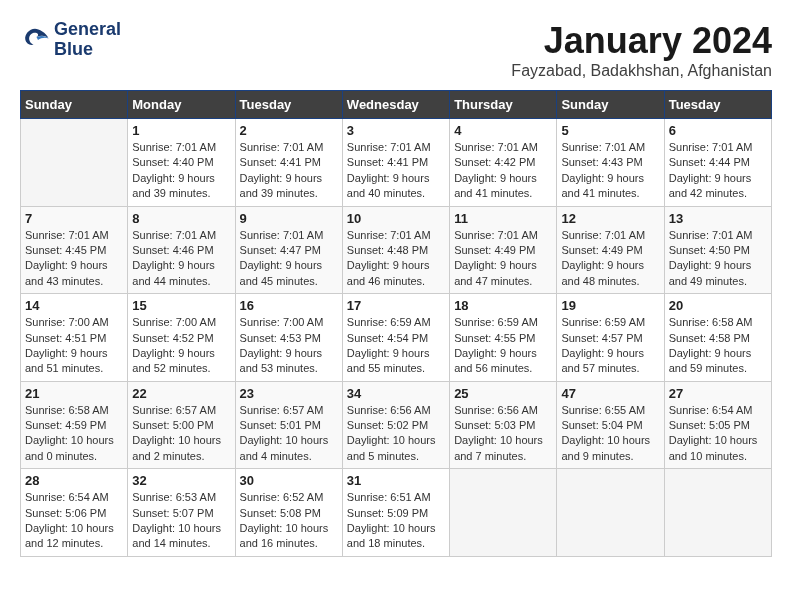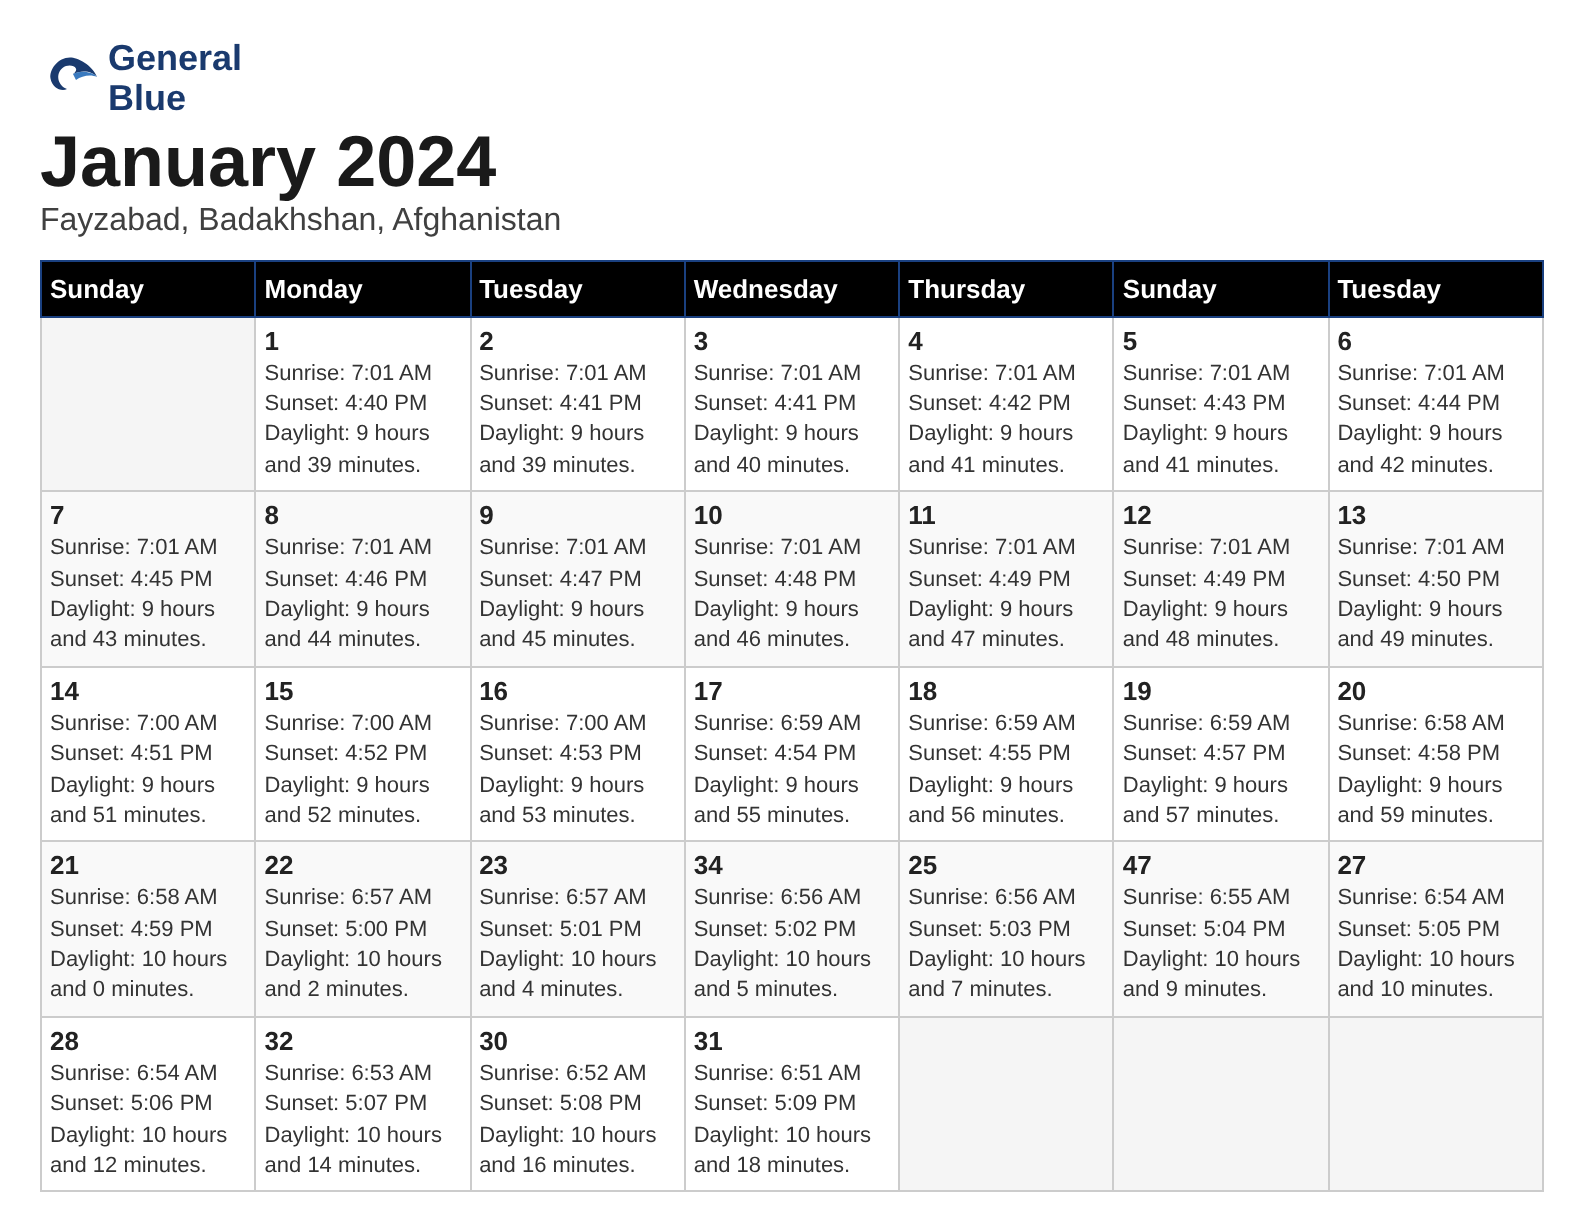--- a/index.html
+++ b/index.html
@@ -8,56 +8,55 @@
       background: #fff;
       width: 792px;
       min-height: 612px;
       padding: 20px;
     }
     .header {
       display: flex;
       justify-content: space-between;
       align-items: flex-start;
       margin-bottom: 10px;
-      flex-direction: column;
     }
     .logo {
       display: flex;
       align-items: center;
       gap: 4px;
     }
     .logo-text {
       font-size: 18px;
       font-weight: bold;
       color: #1a3a6e;
       line-height: 1.1;
     }
     .logo-bird {
       width: 30px;
       height: 30px;
     }
     .title-block {
-      text-align: left;
+      text-align: right;
     }
     .month-title {
       font-size: 36px;
       font-weight: bold;
       color: #1a1a1a;
     }
     .location-title {
       font-size: 16px;
       color: #404040;
     }
     table {
       width: 100%;
       border-collapse: collapse;
       font-size: 11px;
     }
     th {
-      background-color: #000000;
+      background-color: #404040;
       color: #fff;
       padding: 6px 4px;
       text-align: left;
       font-size: 13px;
       font-weight: bold;
       border: 1px solid #1a4080;
     }
     td {
       border: 1px solid #ccc;
       vertical-align: top;

